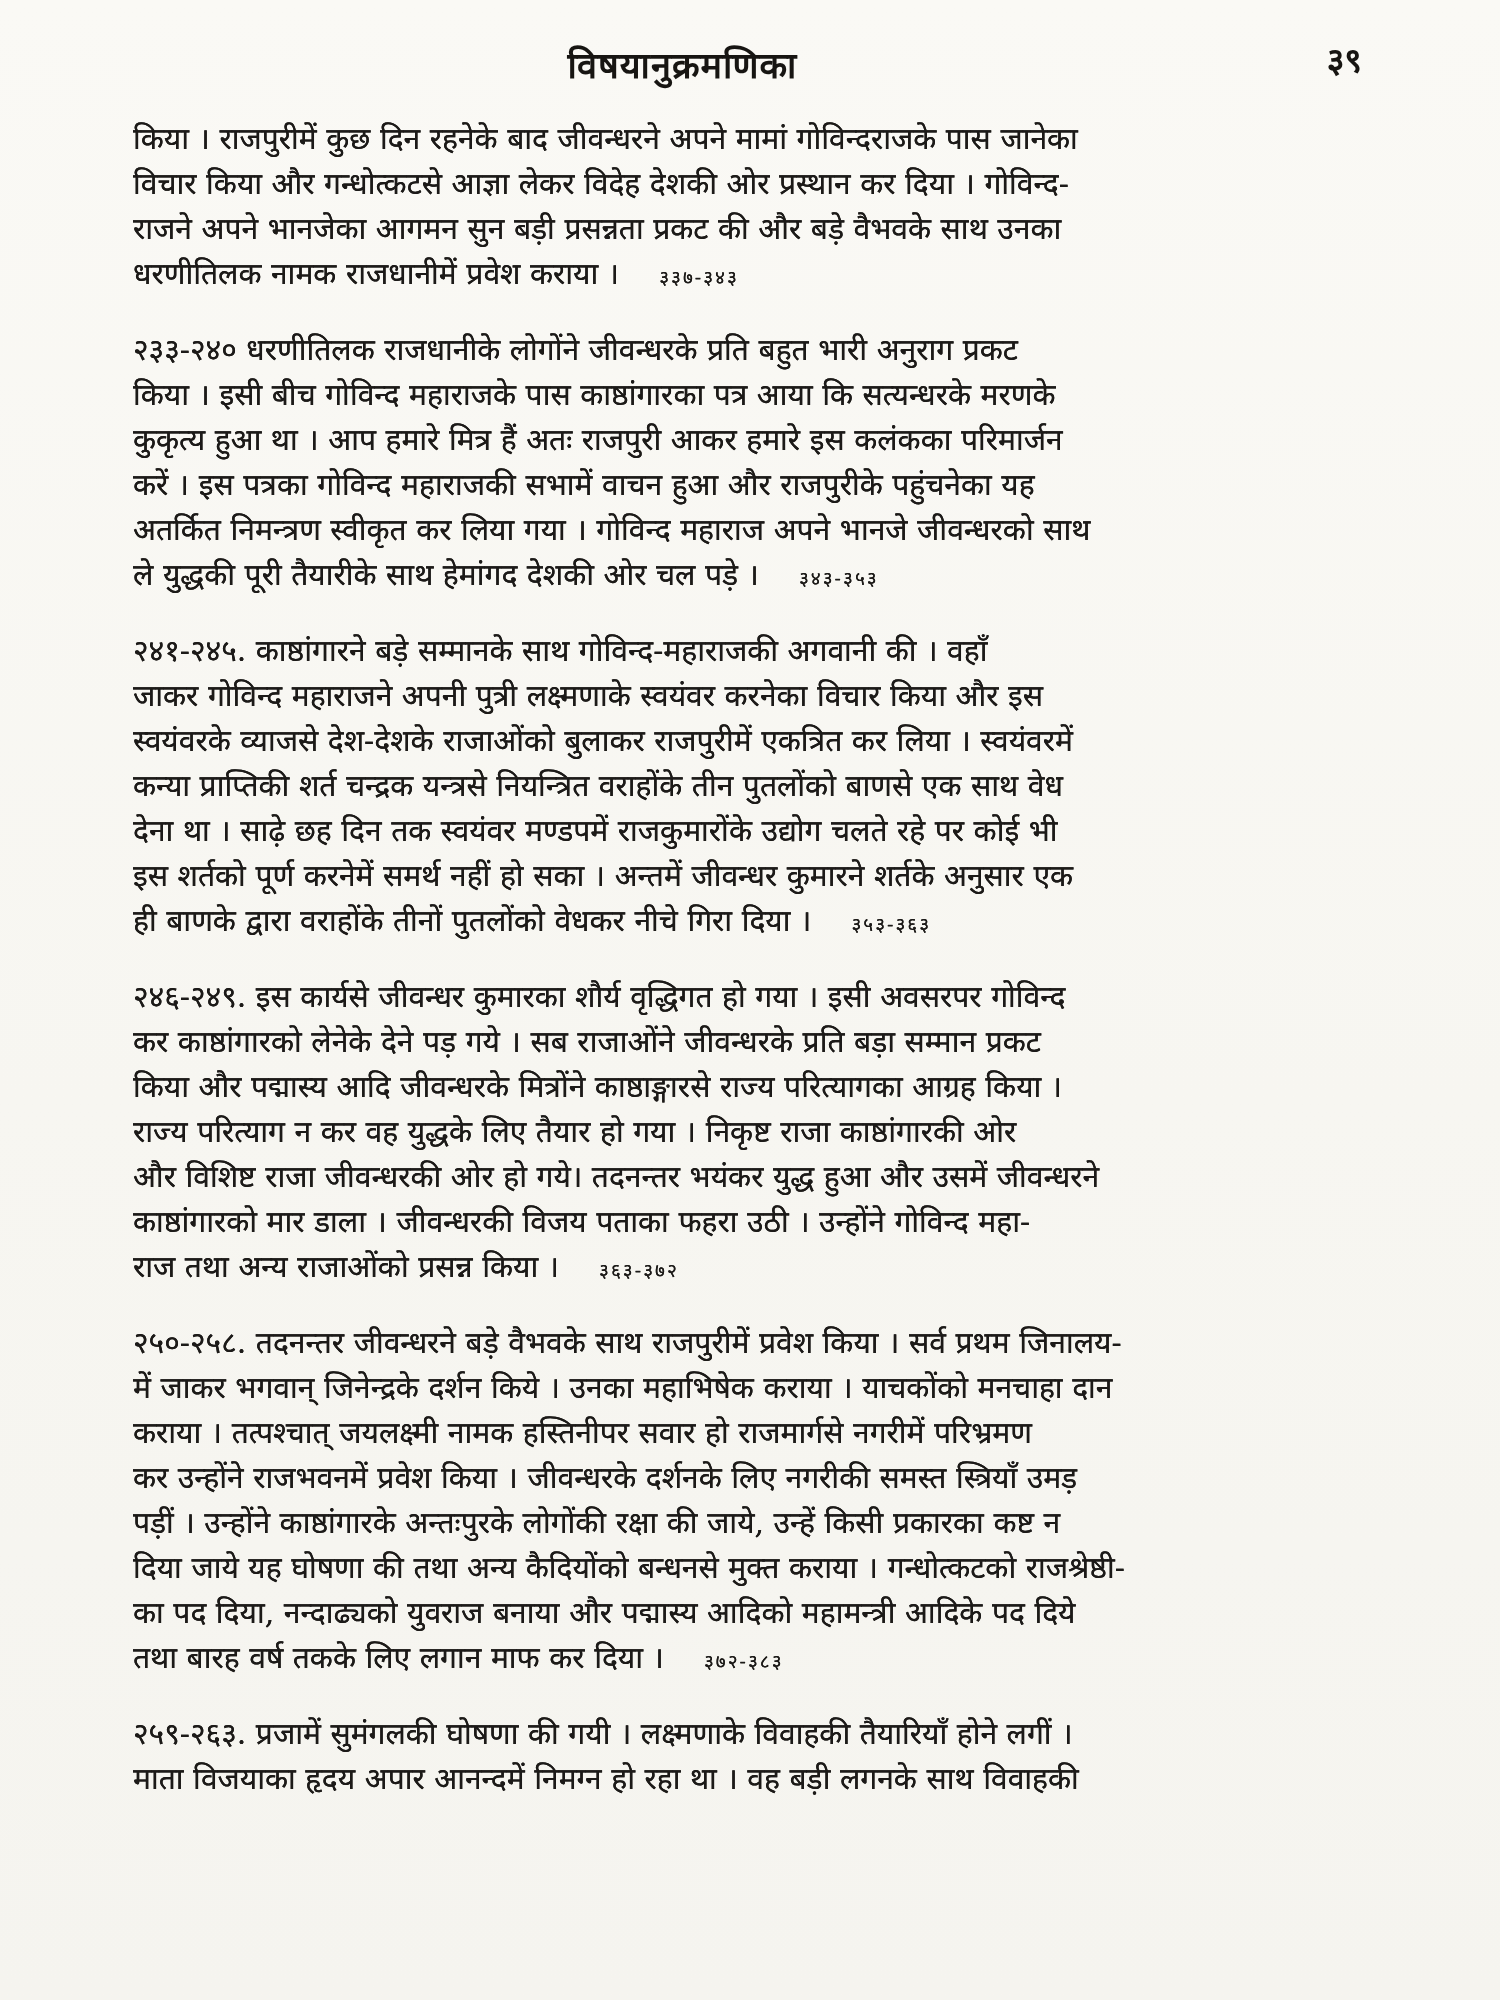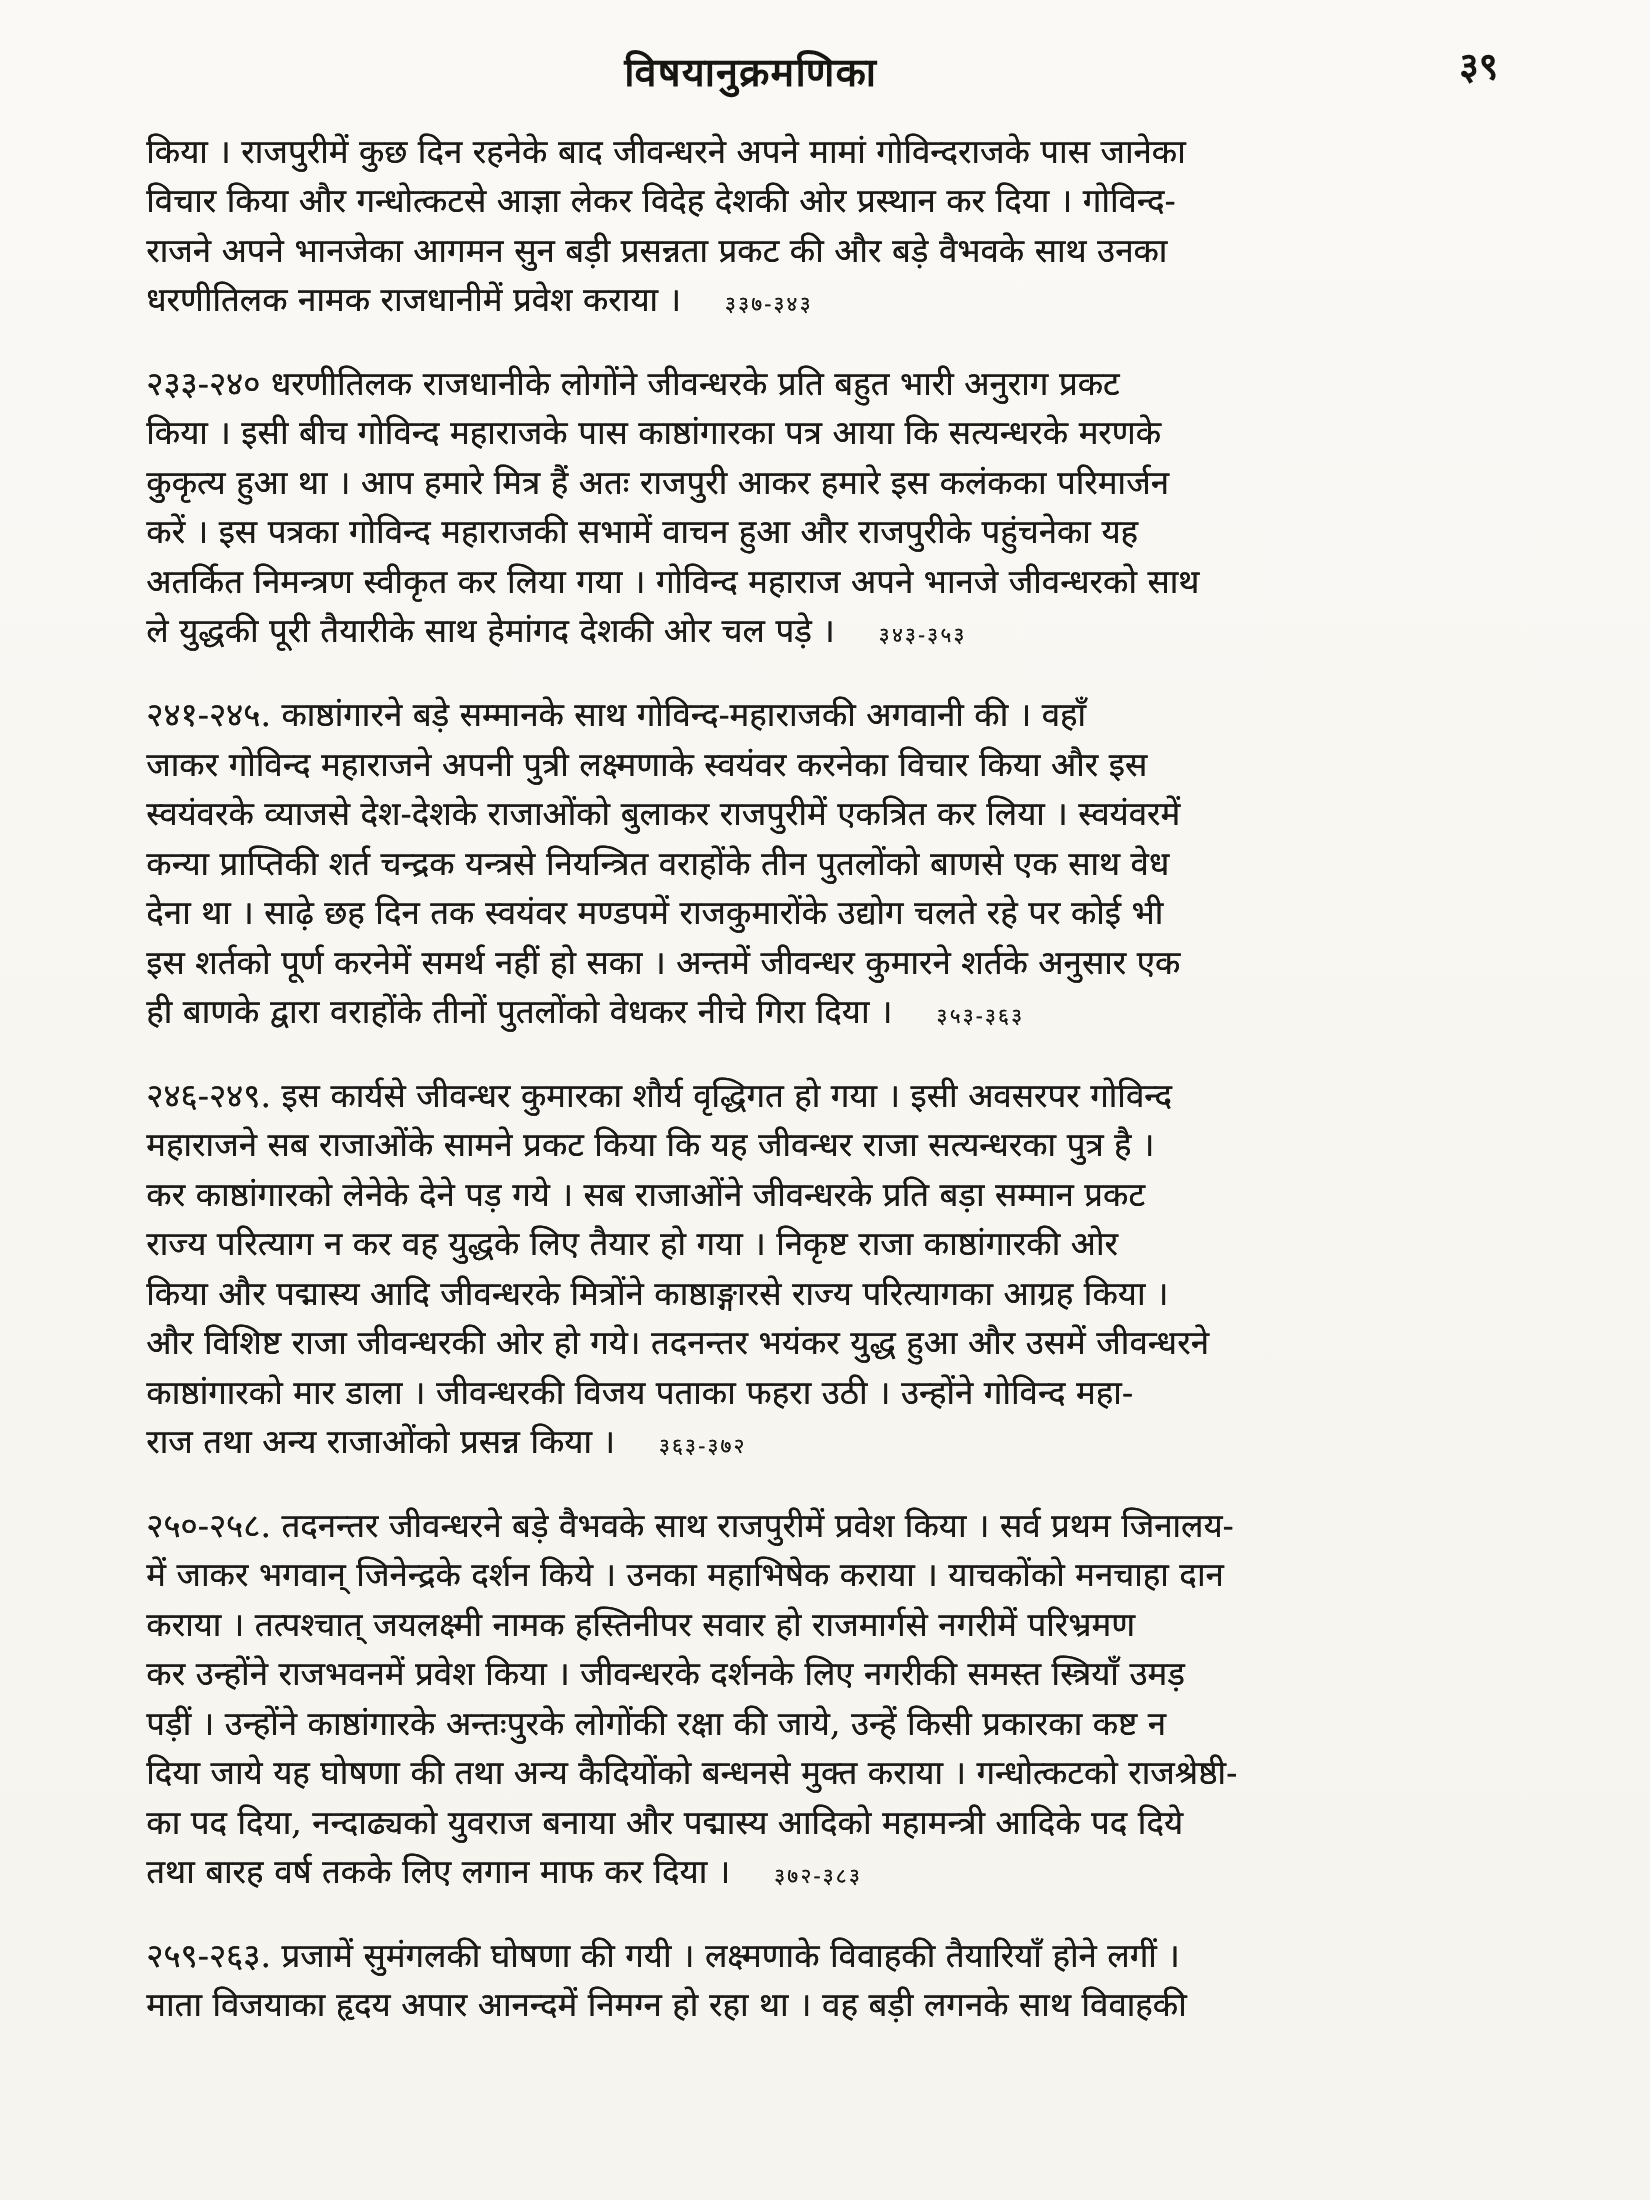--- a/index.html
+++ b/index.html
@@ -106,24 +106,23 @@
         <div class="line">कन्या प्राप्तिकी शर्त चन्द्रक यन्त्रसे नियन्त्रित वराहोंके तीन पुतलोंको बाणसे एक साथ वेध</div>
         <div class="line">देना था । साढ़े छह दिन तक स्वयंवर मण्डपमें राजकुमारोंके उद्योग चलते रहे पर कोई भी</div>
         <div class="line">इस शर्तको पूर्ण करनेमें समर्थ नहीं हो सका ।  अन्तमें जीवन्धर कुमारने शर्तके अनुसार एक</div>
         <div class="line last-line">
           <span>ही बाणके द्वारा वराहोंके तीनों पुतलोंको वेधकर नीचे गिरा दिया ।</span>
           <span class="page-range">३५३-३६३</span>
         </div>
       </div>
       <div class="para">
         <div class="line">२४६-२४९. इस कार्यसे जीवन्धर कुमारका शौर्य वृद्धिगत हो गया ।  इसी अवसरपर गोविन्द</div>
-        <div class="line">महाराजने सब राजाओंके सामने प्रकट किया कि यह जीवन्धर राजा सत्यन्धरका पुत्र है ।</div>
         <div class="line">कर काष्ठांगारको लेनेके देने पड़ गये ।  सब राजाओंने जीवन्धरके प्रति बड़ा सम्मान प्रकट</div>
+        <div class="line">किया और पद्मास्य आदि जीवन्धरके मित्रोंने काष्ठाङ्गारसे राज्य परित्यागका आग्रह किया ।</div>
         <div class="line">राज्य परित्याग न कर वह युद्धके लिए तैयार हो गया ।  निकृष्ट राजा काष्ठांगारकी ओर</div>
-        <div class="line">किया और पद्मास्य आदि जीवन्धरके मित्रोंने काष्ठाङ्गारसे राज्य परित्यागका आग्रह किया ।</div>
         <div class="line">और विशिष्ट राजा जीवन्धरकी ओर हो गये। तदनन्तर भयंकर युद्ध हुआ और उसमें जीवन्धरने</div>
         <div class="line">काष्ठांगारको मार डाला ।  जीवन्धरकी विजय पताका फहरा उठी ।  उन्होंने गोविन्द महा-</div>
         <div class="line last-line">
           <span>राज तथा अन्य राजाओंको प्रसन्न किया ।</span>
           <span class="page-range">३६३-३७२</span>
         </div>
       </div>
       <div class="para">
         <div class="line">२५०-२५८. तदनन्तर जीवन्धरने बड़े वैभवके साथ राजपुरीमें प्रवेश किया । सर्व प्रथम जिनालय-</div>
         <div class="line">में जाकर भगवान् जिनेन्द्रके दर्शन किये । उनका महाभिषेक कराया । याचकोंको मनचाहा दान</div>

